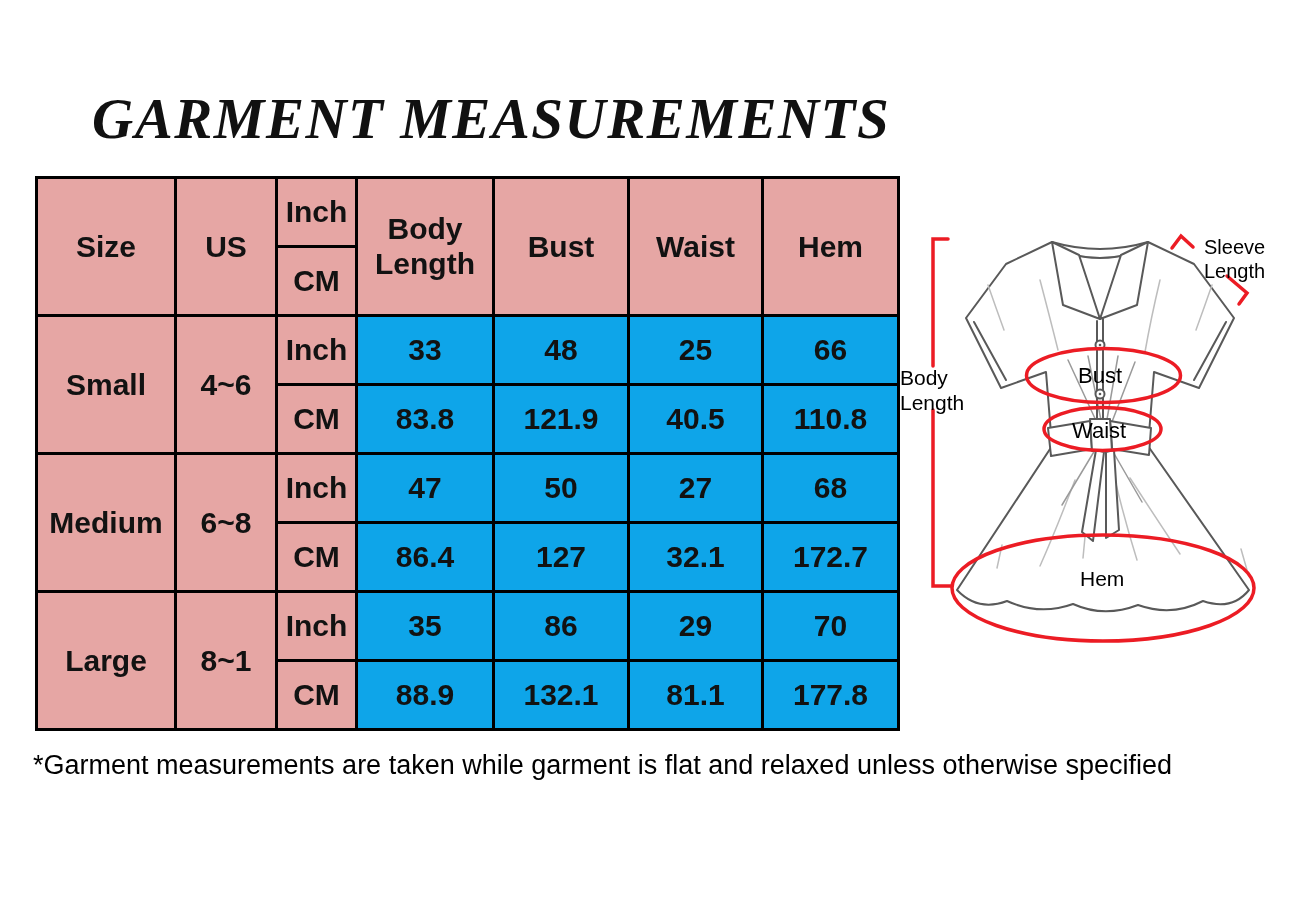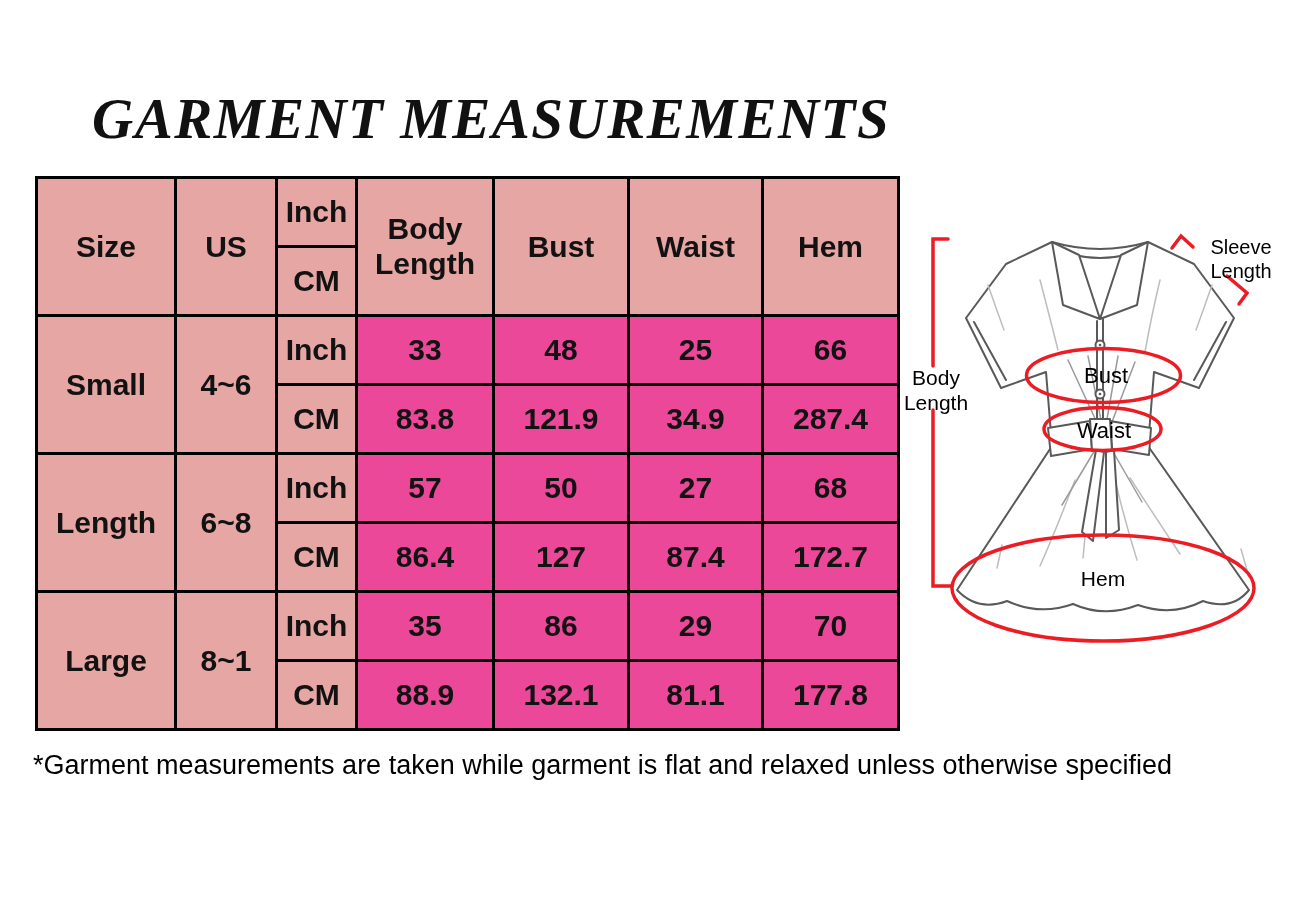--- a/index.html
+++ b/index.html
@@ -10,40 +10,40 @@
   #title{position:absolute;left:92px;top:86px;width:820px;
          font-family:"Liberation Serif",serif;font-style:italic;font-weight:600;
          font-size:57px;letter-spacing:1.5px;color:#111;white-space:nowrap;}
 
   
   #size-table{position:absolute;left:35px;top:176px;border-collapse:collapse;table-layout:fixed;}
   #size-table td{border:3px solid #000;text-align:center;vertical-align:middle;
                  font-weight:bold;font-size:30px;color:#121212;padding:0;}
   #size-table tr{height:69px;}
   td.pink{background:var(--table_header_pink,#e6a6a4);}
-  td.white{background:#ec4899;}
+  td.white{background:#0ea5e9;}
   td.unit{font-size:26px;}
   td.hdr-unit{font-size:27px;}
   td.wrap div{width:110px;margin:0 auto;line-height:1.15;}
 
   
   #note{position:absolute;left:33px;top:750px;font-size:27px;font-weight:400;
         color:#000;letter-spacing:0px;white-space:nowrap;}
 
   
   #diagram{position:absolute;left:895px;top:200px;width:410px;height:480px;}
   #diagram svg{position:absolute;left:0;top:0;}
   .ol{stroke:#595959;stroke-width:2;fill:none;stroke-linejoin:round;stroke-linecap:round;}
   .olf{stroke:#595959;stroke-width:2;fill:#ffffff;stroke-linejoin:round;}
   .mid{stroke:#9a9a9a;stroke-width:1.5;fill:none;stroke-linecap:round;}
   .lt{stroke:#bdbdbd;stroke-width:1.5;fill:none;stroke-linecap:round;}
   .red{stroke:var(--annotation_red,#ec1c24);stroke-width:3.5;fill:none;
        stroke-linecap:round;stroke-linejoin:miter;}
 
-  .diag-label{position:absolute;color:#000;font-weight:400;text-align:center;
+  .diag-label{position:absolute;color:#000;font-weight:400;text-align:left;
               line-height:1.18;z-index:5;}
   #body-length-label{left:5px;top:166px;width:72px;font-size:21px;}
   #sleeve-length-label{left:309px;top:36px;width:74px;font-size:20px;}
   #bust-label{left:183px;top:163px;width:56px;font-size:22px;}
   #waist-label{left:177px;top:218px;width:64px;font-size:22px;}
   #hem-label{left:185px;top:367px;width:46px;font-size:21px;}
 </style>
 </head>
 <body>
 
@@ -83,38 +83,38 @@
         <td class="pink unit">Inch</td>
         <td class="white">33</td>
         <td class="white">48</td>
         <td class="white">25</td>
         <td class="white">66</td>
       </tr>
       <tr>
         <td class="pink unit">CM</td>
         <td class="white">83.8</td>
         <td class="white">121.9</td>
-        <td class="white">34.9</td>
-        <td class="white">287.4</td>
-      </tr>
-
-      <tr>
-        <td rowspan="2" class="pink">Length</td>
+        <td class="white">40.5</td>
+        <td class="white">110.8</td>
+      </tr>
+
+      <tr>
+        <td rowspan="2" class="pink">Medium</td>
         <td rowspan="2" class="pink">6~8</td>
         <td class="pink unit">Inch</td>
-        <td class="white">57</td>
+        <td class="white">47</td>
         <td class="white">50</td>
         <td class="white">27</td>
         <td class="white">68</td>
       </tr>
       <tr>
         <td class="pink unit">CM</td>
         <td class="white">86.4</td>
         <td class="white">127</td>
-        <td class="white">87.4</td>
+        <td class="white">32.1</td>
         <td class="white">172.7</td>
       </tr>
 
       <tr>
         <td rowspan="2" class="pink">Large</td>
         <td rowspan="2" class="pink">8~1</td>
         <td class="pink unit">Inch</td>
         <td class="white">35</td>
         <td class="white">86</td>
         <td class="white">29</td>

